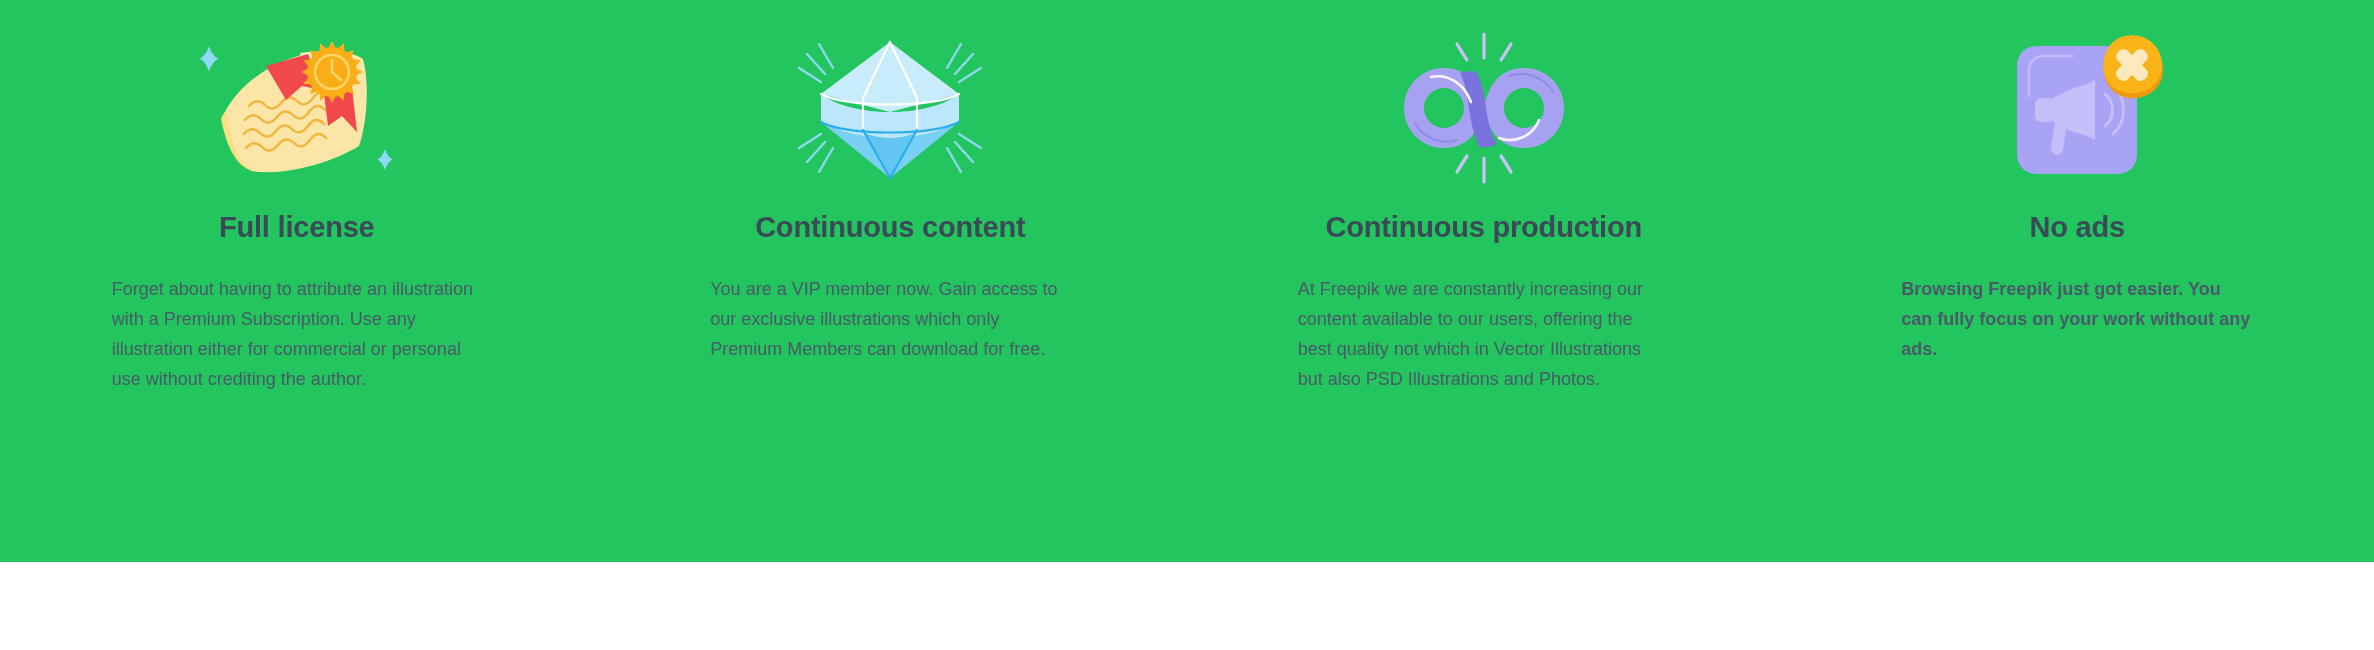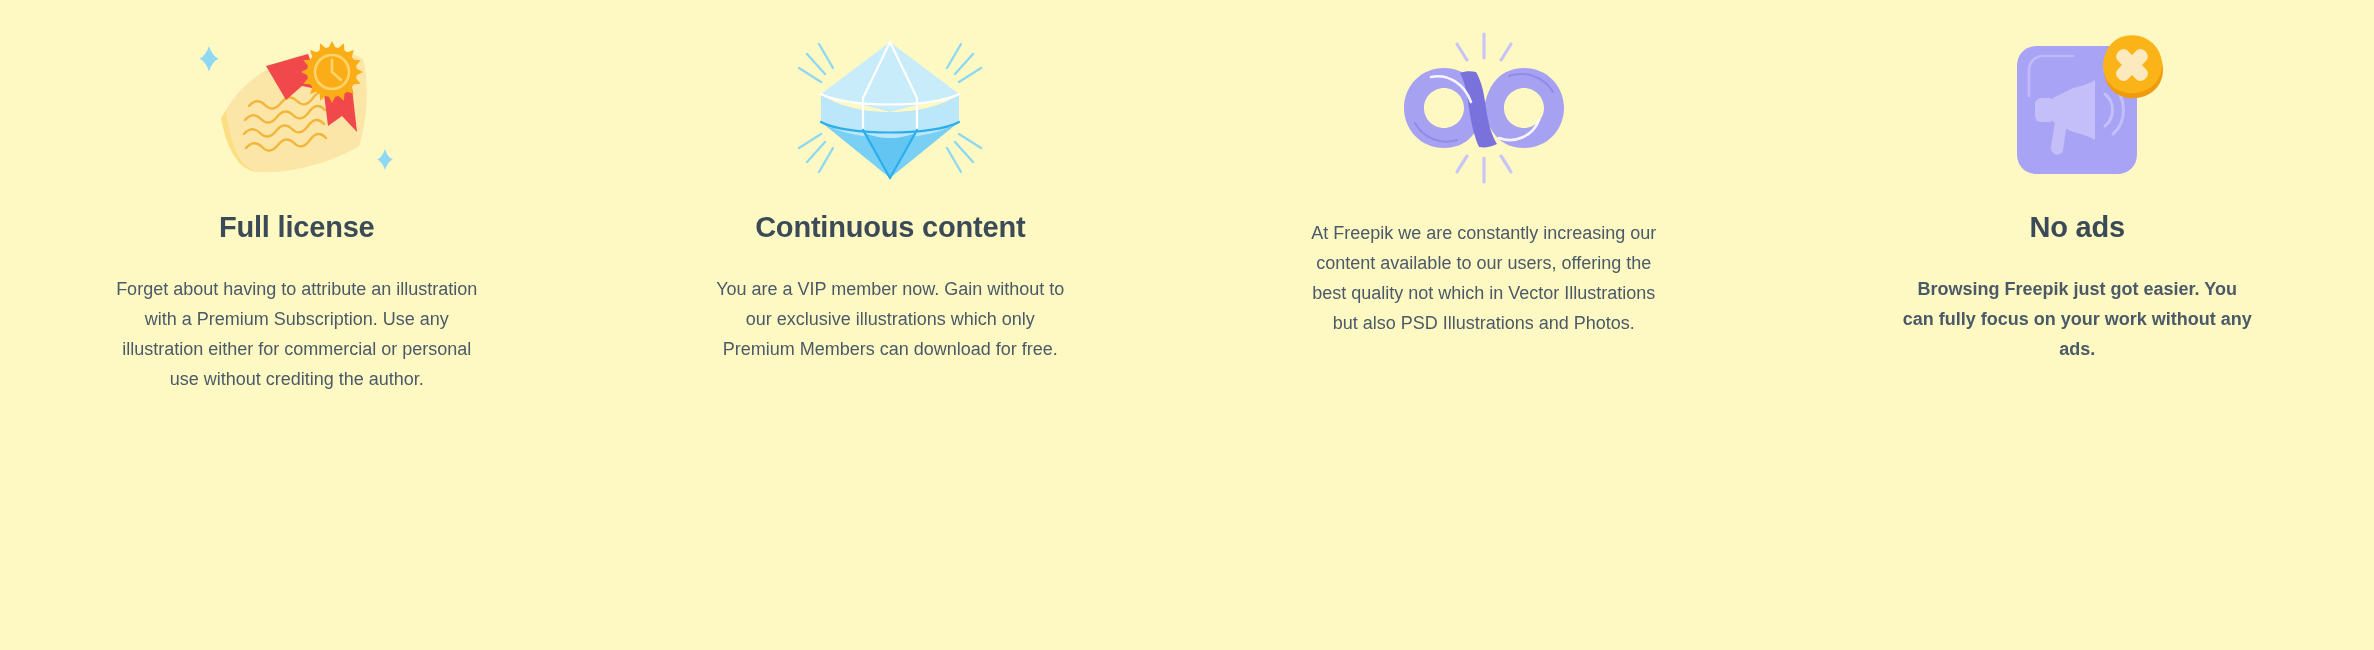--- a/index.html
+++ b/index.html
@@ -11,24 +11,24 @@
     width: 2374px;
     height: 650px;
     font-family: "Liberation Sans", sans-serif;
     -webkit-font-smoothing: antialiased;
     overflow: hidden;
   }
 
   .benefits-row {
     display: flex;
     width: 2374px;
-    height: 650px;
+    height: 562px;
     box-sizing: border-box;
     padding: 0;
-    background: #fef9c3;
+    background: #22c55e;
   }
 
   .benefit-col {
     flex: 1 1 0;
     display: flex;
     flex-direction: column;
     align-items: center;
     box-sizing: border-box;
     padding: 0 18px;
   }
@@ -53,21 +53,21 @@
     text-align: center;
     white-space: nowrap;
   }
 
   .benefit-desc {
     margin-top: 30px;
     font-size: 18px;
     line-height: 30px;
     font-weight: 400;
     color: #4a5a68;
-    text-align: center;
+    text-align: left;
     max-width: 370px;
   }
   .col-exclusive .benefit-desc { max-width: 360px; }
   .col-continuous .benefit-desc { max-width: 372px; }
   .col-noads .benefit-desc { max-width: 352px; font-weight: bold; }
 </style>
 </head>
 <body>
 
 <div class="benefits-row">
@@ -159,21 +159,21 @@
           <path d="M132 70 L132 100"></path>
         </g>
         <g stroke="#2BAEEC" stroke-width="2.2" fill="none" stroke-linecap="round">
           <path d="M36 94 C 60 108 150 108 174 94"></path>
           <path d="M78 102 L105 150"></path>
           <path d="M132 102 L105 150"></path>
         </g>
       </svg>
     </div>
     <div class="benefit-title">Continuous content</div>
-    <div class="benefit-desc">You are a VIP member now. Gain without to our exclusive illustrations which only Premium Members can download for free.</div>
+    <div class="benefit-desc">You are a VIP member now. Gain access to our exclusive illustrations which only Premium Members can download for free.</div>
   </div>
 
   <div class="benefit-col col-continuous">
     <div class="illustration">
       <svg width="210" height="160" viewBox="0 0 210 160" xmlns="http://www.w3.org/2000/svg">
 
         <g stroke="#C9C5F7" stroke-width="3.2" stroke-linecap="round" fill="none">
           <path d="M105 6 L105 30"></path>
           <path d="M78 16 Q84 26 88 32"></path>
           <path d="M132 16 Q126 26 122 32"></path>
@@ -191,20 +191,21 @@
         <g stroke="#ffffff" stroke-width="2.6" fill="none" stroke-linecap="round" opacity="0.9">
           <path d="M52 49 C 70 45 86 57 92 74"></path>
           <path d="M120 110 C 136 116 154 108 160 92"></path>
         </g>
         <g stroke="#8B84E6" stroke-width="2" fill="none" stroke-linecap="round" opacity="0.75">
           <path d="M36 95 C 44 110 62 117 78 112"></path>
           <path d="M130 48 C 148 42 166 50 174 64"></path>
         </g>
       </svg>
     </div>
+    <div class="benefit-title">Continuous production</div>
     <div class="benefit-desc">At Freepik we are constantly increasing our content available to our users, offering the best quality not which in Vector Illustrations but also PSD Illustrations and Photos.</div>
   </div>
 
   <div class="benefit-col col-noads">
     <div class="illustration">
       <svg width="200" height="160" viewBox="0 0 200 160" xmlns="http://www.w3.org/2000/svg">
 
         <path d="M40 38 C 40 26 48 18 60 18 L140 18 C 152 18 160 26 160 38 L160 126 C 160 138 152 146 140 146 L60 146 C 48 146 40 138 40 126 Z" fill="#A9A3F5"></path>
 
         <path d="M52 68 L52 42 C 52 34 58 28 66 28 L96 28" fill="none" stroke="#C0BBF8" stroke-width="2.6" stroke-linecap="round"></path>

